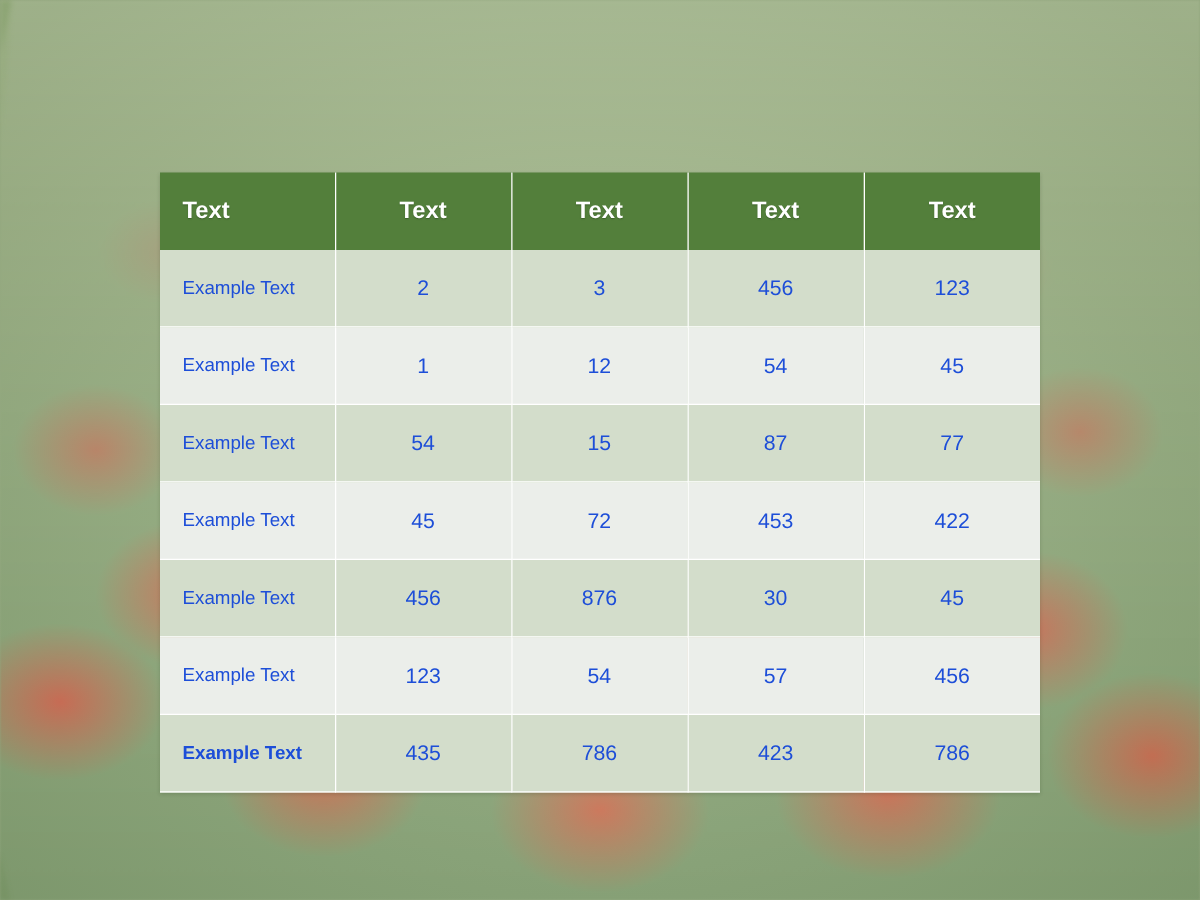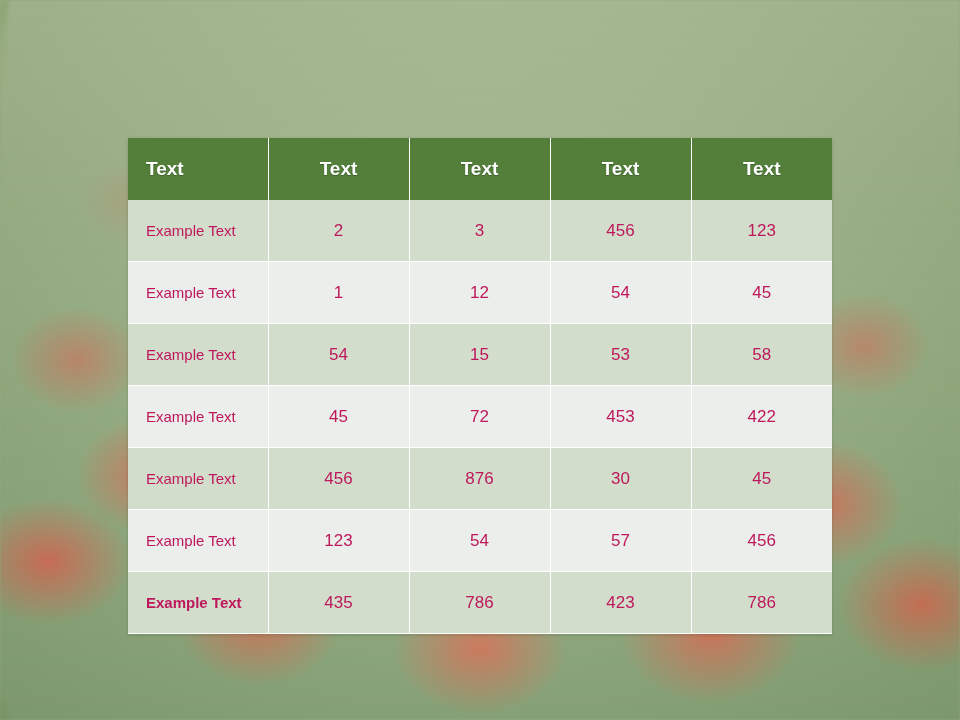--- a/index.html
+++ b/index.html
@@ -120,21 +120,21 @@
   }
   table.data thead th:last-child { border-right: none; }
   table.data thead th.first-col {
     text-align: left;
     padding-left: 18px;
   }
 
   table.data tbody td {
     height: 59px;
     font-size: 17px;
-    color: #be185d;
+    color: #1d4ed8;
     text-align: center;
     border-right: 1px solid #ffffff;
     border-bottom: 1px solid #ffffff;
   }
   table.data tbody td:last-child { border-right: none; }
   table.data tbody td.first-col {
     text-align: left;
     padding-left: 18px;
     font-size: 15px;
   }
@@ -186,22 +186,22 @@
           <td class="first-col">Example Text</td>
           <td>1</td>
           <td>12</td>
           <td>54</td>
           <td>45</td>
         </tr>
         <tr class="band-a">
           <td class="first-col">Example Text</td>
           <td>54</td>
           <td>15</td>
-          <td>53</td>
-          <td>58</td>
+          <td>87</td>
+          <td>77</td>
         </tr>
         <tr class="band-b">
           <td class="first-col">Example Text</td>
           <td>45</td>
           <td>72</td>
           <td>453</td>
           <td>422</td>
         </tr>
         <tr class="band-a">
           <td class="first-col">Example Text</td>

